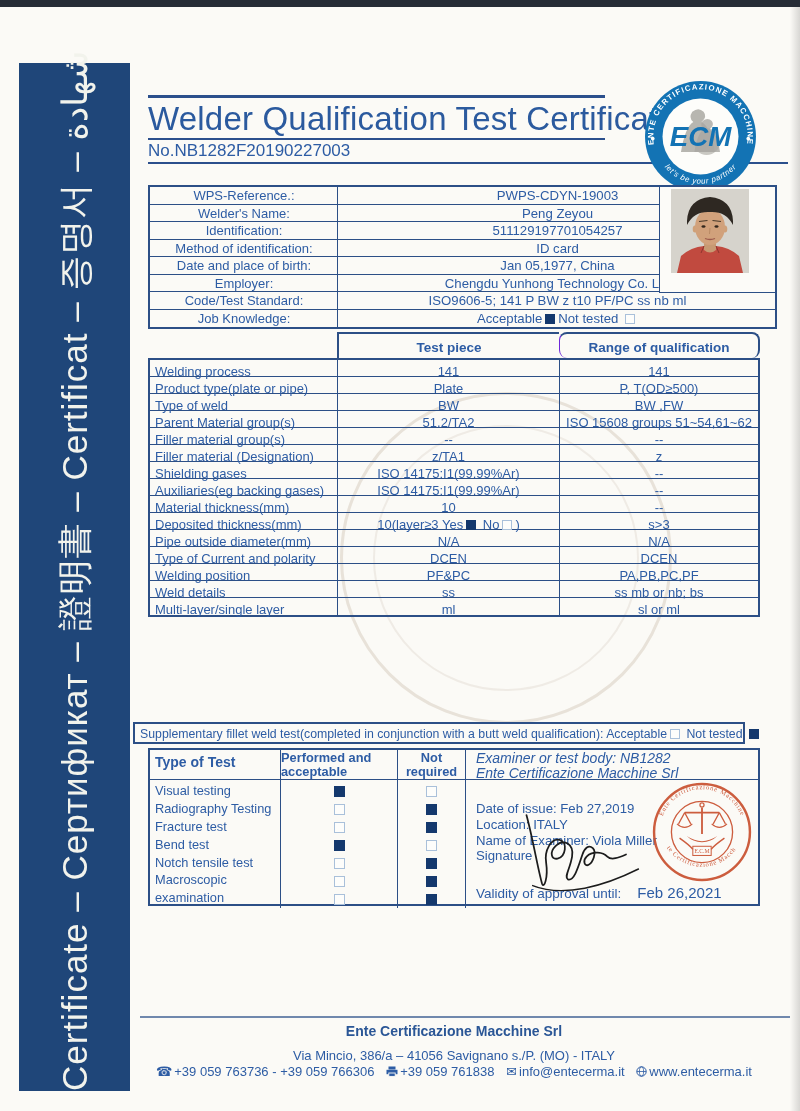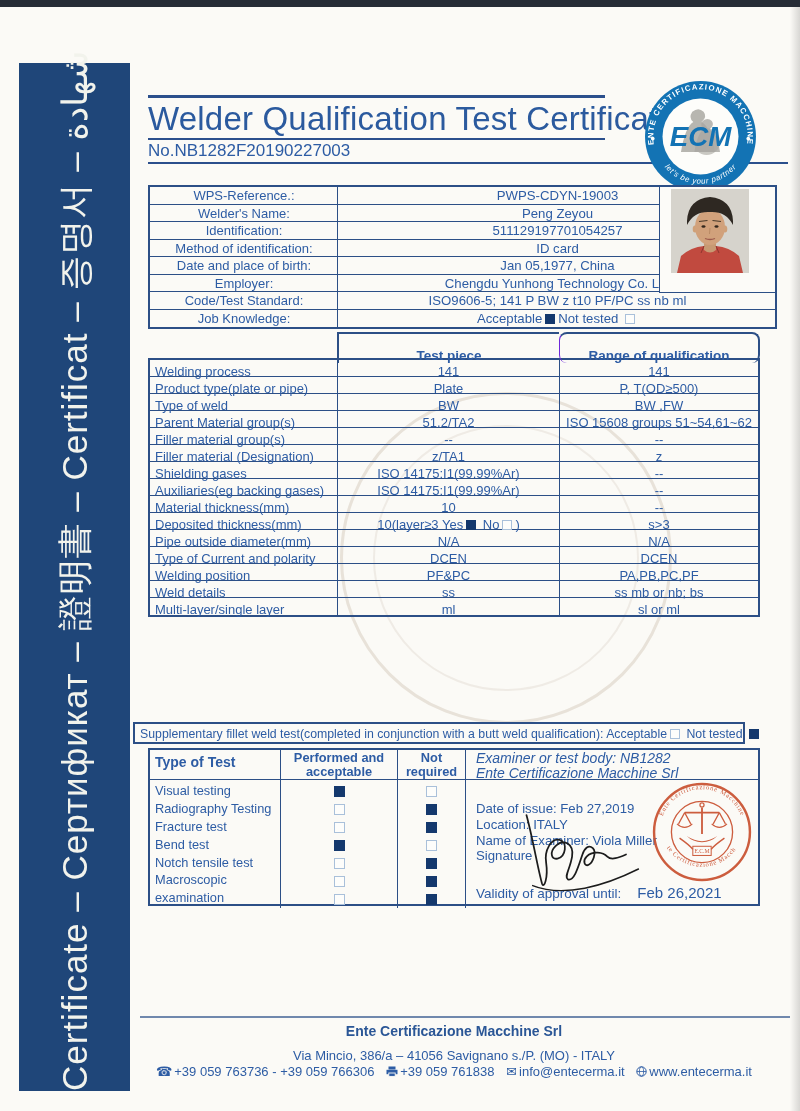--- a/index.html
+++ b/index.html
@@ -47,40 +47,40 @@
   .i-label { border-right:1px solid #2c4f86; padding:1px 4px 0 5px; font-size:13px; white-space:nowrap; }
   .i-value { padding:1px 4px 0 6px; font-size:13.2px; white-space:nowrap; }
 
   .photo-cell { left:659px; top:187px; width:116px; height:106px; background:#fcfbf8;
     border-left:1px solid #2c4f86; border-bottom:1px solid #2c4f86; }
   .photo-cell svg { position:absolute; left:11px; top:2px; }
 
   
   .main-table { left:148px; top:332px; width:612px; }
   .mt-header { display:grid; grid-template-columns:189px 222px 201px; height:26px; }
-  .mt-h { font-weight:bold; font-size:13.5px; text-align:center; padding-top:14px; }
+  .mt-h { font-weight:bold; font-size:13.5px; text-align:center; padding-top:6px; }
   .mt-h2 { border-top:2px solid #2c4f86; border-left:2px solid #2c4f86; }
   .mt-h3 { border-top:2px solid #2c4f86; border-left:1px solid #6d28d9; border-right:2px solid #2c4f86;border-radius:8px; }
   .mt-body { border:2px solid #2c4f86; }
   .m-row { display:grid; grid-template-columns:187px 222px 199px; height:17px; border-bottom:1px solid #2c4f86; }
   .m-row:last-child { border-bottom:none; }
   .m-label { padding:4px 4px 0 5px; font-size:13px; white-space:nowrap; }
   .m-val { border-left:1px solid #2c4f86; text-align:center; font-size:13px; padding-top:4px; white-space:nowrap; }
 
   
   .supp { left:133px; top:722px; width:612px; height:22px; border:2px solid #2c4f86;
     font-size:12.3px; padding:2.5px 0 0 5px; white-space:nowrap; }
 
   
   .test-table { left:148px; top:748px; width:612px; height:158px; border:2px solid #2c4f86;
     display:grid; grid-template-columns:131px 117px 68px 1fr; grid-template-rows:30px 1fr; }
   .tt { border-color:#2c4f86 !important; }
   .tt-h1 { border-right:1px solid; border-bottom:1.5px solid; font-weight:bold; font-size:14px; padding:4px 0 12px 5px; }
   .tt-h2 { border-right:1px solid; border-bottom:1.5px solid; font-weight:bold; font-size:12.8px;
-           text-align:center; line-height:1.12; padding-top:1px; }
+           text-align:left; line-height:1.12; padding-top:1px; }
   .tt-h3 { border-right:1px solid; border-bottom:1.5px solid; font-weight:bold; font-size:12.8px;
            text-align:center; line-height:1.12; padding-top:1px; }
   .tt-h4 { border-bottom:1.5px solid; font-style:italic; font-weight:normal; font-size:14px;
            line-height:14.5px; padding:1px 6px 0 10px; }
   .tt-c1 { border-right:1px solid; padding:3px 2px 0 5px; }
   .tt-c2 { border-right:1px solid; padding-top:3px; }
   .tt-c3 { border-right:1px solid; padding-top:3px; }
   .tt-c4 { position:relative; }
   .t-label { height:17.9px; font-size:12.8px; white-space:nowrap; }
   .t-cb-row { height:17.9px; display:flex; align-items:center; justify-content:center; }

